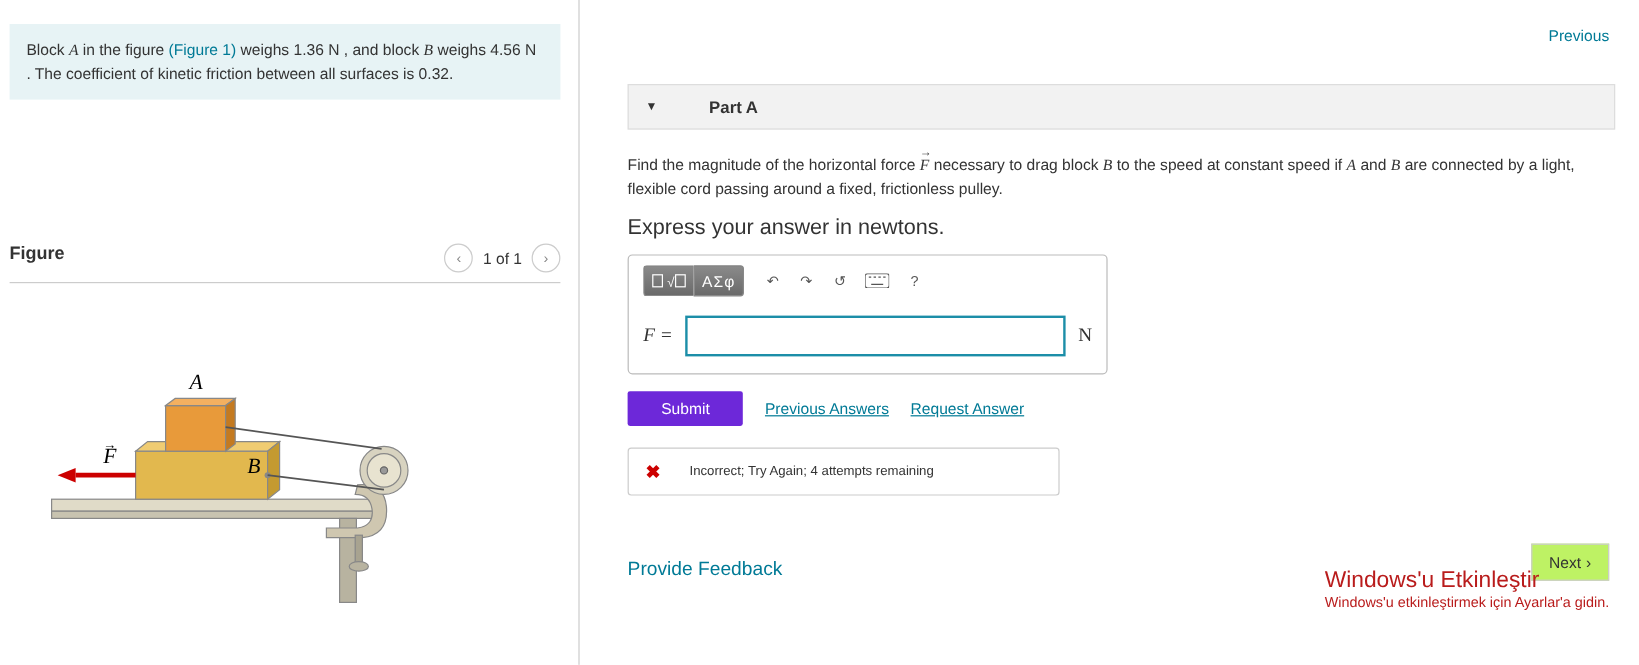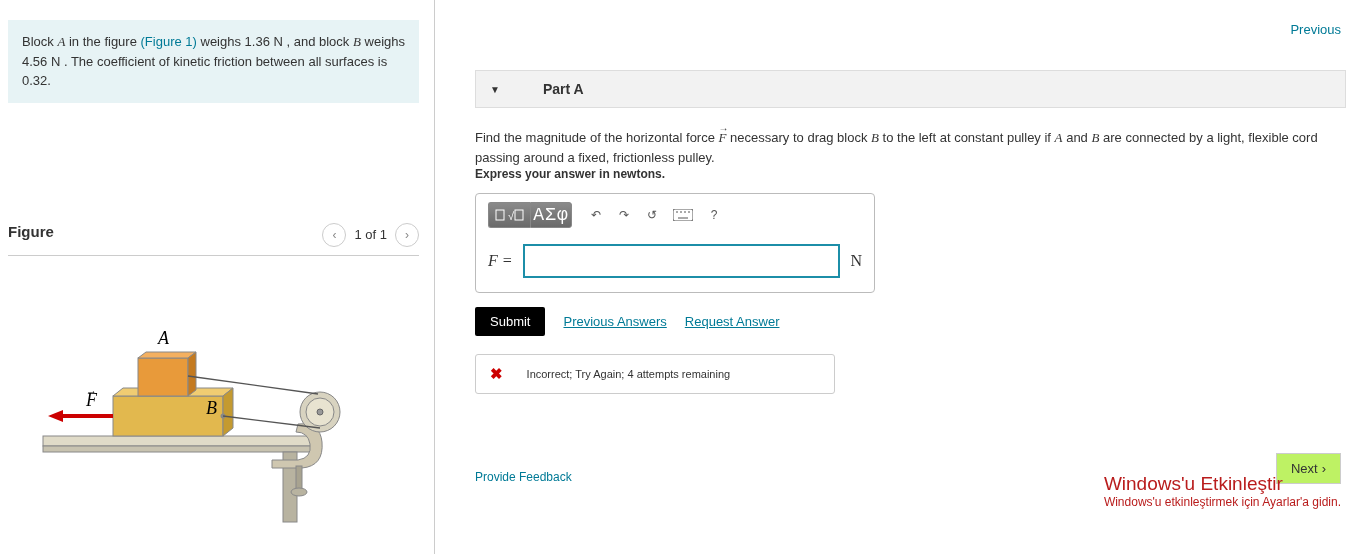--- a/index.html
+++ b/index.html
@@ -1,54 +1,54 @@
 <!DOCTYPE html>
 <html><head>
 <meta charset="utf-8">
 <style>
   * { box-sizing: border-box; margin: 0; padding: 0; }
   body { font-family: Arial, Helvetica, sans-serif; font-size: 13px; color: #333; background: #fff; width: 1366px; height: 554px; overflow: hidden; position: relative; }
   .main { display: flex; height: 100%; }
-  .left { width: 435px; border-right: 1px solid #ccc; padding: 20px 15px 0 8px; position: relative; }
+  .left { width: 483px; border-right: 1px solid #ccc; padding: 20px 15px 0 8px; position: relative; }
   .right { flex: 1; padding: 0 20px 0 40px; position: relative; }
   .problem-box { background: #e7f3f5; padding: 12px 14px; font-size: 13px; line-height: 1.5; }
   .problem-box .it { font-style: italic; font-family: 'Times New Roman', serif; }
   .problem-box a { color: #007a96; cursor: pointer; }
   .figure-head { display: flex; justify-content: space-between; margin-top: 120px; border-bottom: 1px solid #ccc; padding-bottom: 8px; }
   .figure-head h3 { font-size: 15px; font-weight: bold; }
   .pager { display: flex; align-items: center; gap: 8px; font-size: 13px; }
   .pbtn { width: 24px; height: 24px; border: 1px solid #ccc; border-radius: 50%; background: #fff; display: flex; align-items: center; justify-content: center; color: #888; cursor: pointer; font-size: 12px; }
   .fig-stage { margin-top: 50px; position: relative; height: 220px; }
   .constants { position: absolute; right: 25px; top: 22px; color: #007a96; font-size: 13px; cursor: pointer; }
   .part-bar { margin-top: 70px; background: #f2f2f2; border: 1px solid #ddd; padding: 10px 14px; display: flex; align-items: center; gap: 10px; }
   .part-bar .tri { font-size: 10px; }
   .part-bar b { font-size: 14px; padding-left: 33px; }
   .question { margin-top: 20px; font-size: 13px; line-height: 1.5; max-width: 880px; }
   .question .it { font-style: italic; font-family: 'Times New Roman', serif; }
   .fvec { font-style: italic; font-family: 'Times New Roman', serif; position: relative; }
   .fvec::before { content: "→"; position: absolute; top: -10px; left: 0; font-size: 10px; font-style: normal; }
-  .bold-line { font-weight: bold; font-size: 12px; }
+  .bold-line { font-weight: normal; margin-top: 12px; font-size: 18px; }
   .inputwrap { margin-top: 12px; border: 1px solid #bbb; border-radius: 4px; width: 400px; background: #fff; }
   .toolbar { padding: 8px 12px; display: flex; gap: 0; align-items: center; }
   .tool { height: 26px; display: flex; align-items: center; justify-content: center; font-size: 12px; color: #fff; border: 1px solid #888; background: #7a7a7a; background-image: linear-gradient(#8a8a8a,#6a6a6a); cursor: pointer; }
   .tool.first { width: 42px; border-right: none; border-radius: 3px 0 0 3px; }
-  .tool.second { width: 42px; border-radius: 0 3px 3px 0; font-family: Liberation Mono, monospace; font-size: 18px; letter-spacing: 1px; }
+  .tool.second { width: 42px; border-radius: 0 3px 3px 0; font-family: Liberation Sans, sans-serif; font-size: 13px; letter-spacing: 1px; }
   .tool.only { width: 28px; background: none; border: none; color: #555; }
   .tool.only.box { width: 34px; }
   .inputrow { padding: 8px 12px 14px 12px; display: flex; align-items: center; gap: 10px; }
   .inputrow .lhs { font-style: italic; font-family: 'Times New Roman', serif; font-size: 16px; }
   .inputrow input { flex: 1; height: 34px; border: 2px solid #1c8ea8; padding: 4px 6px; font-size: 14px; outline: none; }
   .inputrow .unit { font-family: 'Times New Roman', serif; font-size: 16px; }
   .btnrow { margin-top: 14px; display: flex; align-items: center; gap: 18px; }
-  .submit { background: #000000; color: #fff; border: none; padding: 7px 15px; font-size: 13px; border-radius: 2px; cursor: pointer; }
+  .submit { background: #6d28d9; color: #fff; border: none; padding: 7px 28px; font-size: 13px; border-radius: 2px; cursor: pointer; }
   .linkish { color: #007a96; text-decoration: underline; font-size: 13px; cursor: pointer; }
   .feedback { margin-top: 18px; border: 1px solid #ccc; border-radius: 3px; padding: 10px 14px; display: flex; align-items: center; gap: 10px; width: 360px; }
   .feedback .x { color: #cc0000; font-weight: bold; font-size: 15px; }
   .feedback .msg { font-weight: normal; font-size: 11px; padding-left: 14px; }
-  .providefb { color: #007a96; font-size: 12px; cursor: pointer; position: absolute; left: 40px; bottom: 70px; }
+  .providefb { color: #007a96; font-size: 16px; cursor: pointer; position: absolute; left: 40px; bottom: 70px; }
   .nextbtn { position: absolute; right: 25px; bottom: 70px; background: #bef264; border: 1px solid #ccc; padding: 7px 14px; font-size: 13px; cursor: pointer; display: flex; align-items: center; gap: 4px; }
   .watermark { position: absolute; right: 25px; bottom: 45px; text-align: left; }
   .watermark .l1 { color: #b91c1c; font-size: 19px; }
   .watermark .l2 { color: #b91c1c; font-size: 12px; }
 </style>
 </head>
 <body>
 
 <div class="main">
   <div class="left">
@@ -107,21 +107,21 @@
 
   <div class="right">
     <span class="constants">Previous</span>
 
     <div class="part-bar">
       <span class="tri">▼</span>
       <b>Part A</b>
     </div>
 
     <div class="question">
-      <span>Find the magnitude of the horizontal force </span><span class="fvec">F</span><span> necessary to drag block </span><span class="it">B</span><span> to the left at constant pulley if </span><span class="it">A</span><span> and </span><span class="it">B</span><span> are connected by a light, flexible cord passing around a fixed, frictionless pulley.</span>
+      <span>Find the magnitude of the horizontal force </span><span class="fvec">F</span><span> necessary to drag block </span><span class="it">B</span><span> to the speed at constant speed if </span><span class="it">A</span><span> and </span><span class="it">B</span><span> are connected by a light, flexible cord passing around a fixed, frictionless pulley.</span>
     </div>
     <div class="bold-line">Express your answer in newtons.</div>
 
     <div class="inputwrap">
       <div class="toolbar">
         <div class="tool first">
           <svg width="30" height="16" viewBox="0 0 30 16">
               <rect x="1" y="3" width="8" height="10" fill="none" stroke="#fff"></rect>
               <text x="13" y="13" fill="#fff" font-size="11">√</text>
               <rect x="20" y="3" width="8" height="10" fill="none" stroke="#fff"></rect>

